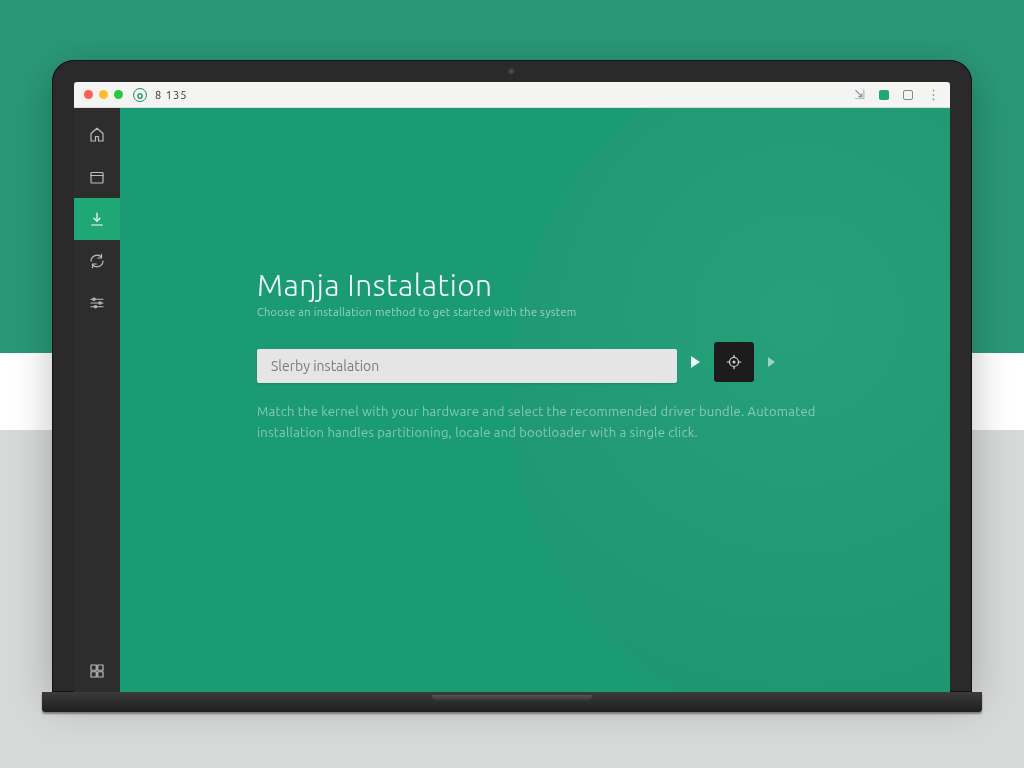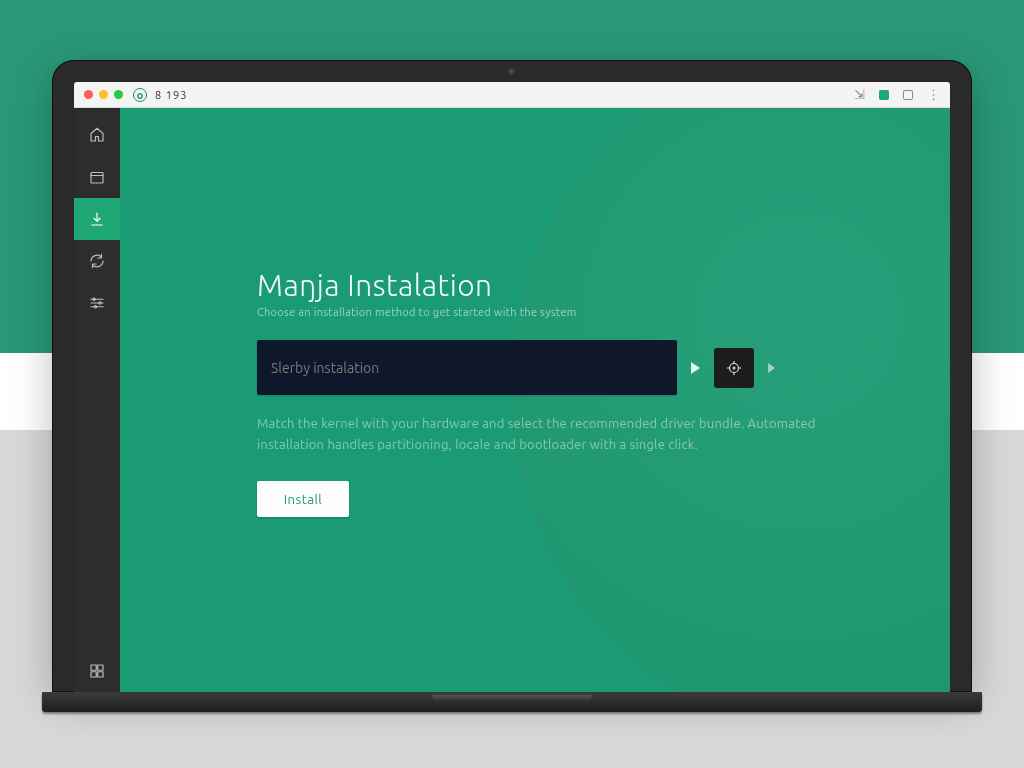--- a/index.html
+++ b/index.html
@@ -123,28 +123,29 @@
     color: rgba(255,255,255,.55);
     letter-spacing:.3px;
   }
 
   .row {
     margin-top:22px;
     display:flex; align-items:center; gap:14px;
   }
   .search {
     flex: 0 0 420px;
-    height:55px;
-    background:#0f172a;
+    height:34px;
+    background:#e5e5e5;
     border-radius:2px;
     display:flex; align-items:center;
     padding:0 14px;
     color:#7a7a7a;
     font-size:14px;
     box-shadow: 0 1px 2px rgba(0,0,0,.15);
+    margin-top: 9px;
   }
   .play {
     width:0;height:0;
     border-left:9px solid rgba(255,255,255,.9);
     border-top:6px solid transparent;
     border-bottom:6px solid transparent;
   }
   .dark-sq {
     width:40px; height:40px;
     background:#1c1c1c;
@@ -198,21 +199,21 @@
 
     <div class="screen">
 
       <div class="topbar">
         <div class="traffic">
           <div class="dot r"></div>
           <div class="dot y"></div>
           <div class="dot g"></div>
         </div>
         <span class="tb-icon circle">o</span>
-        <span class="tb-num">8 193</span>
+        <span class="tb-num">8 135</span>
         <div class="tb-spacer"></div>
         <div class="tb-right">
           <span>⇲</span>
           <div class="sq"></div>
           <div class="gl"></div>
           <span>⋮</span>
         </div>
       </div>
 
       <div class="app">
@@ -278,21 +279,20 @@
                     <circle cx="12" cy="12" r="6"></circle>
                     <circle cx="12" cy="12" r="1.2"></circle>
                     <path d="M12 3v3M12 18v3M3 12h3M18 12h3"></path>
                   </svg>
               </div>
               <div class="mini-play"></div>
             </div>
 
             <div class="desc">Match the kernel with your hardware and select the recommended driver bundle. Automated installation handles partitioning, locale and bootloader with a single click.</div>
 
-            <div class="cta">Install</div>
           </div>
         </div>
 
       </div>
     </div>
   </div>
   <div class="hinge"></div>
 </div>
 
 </body></html>

